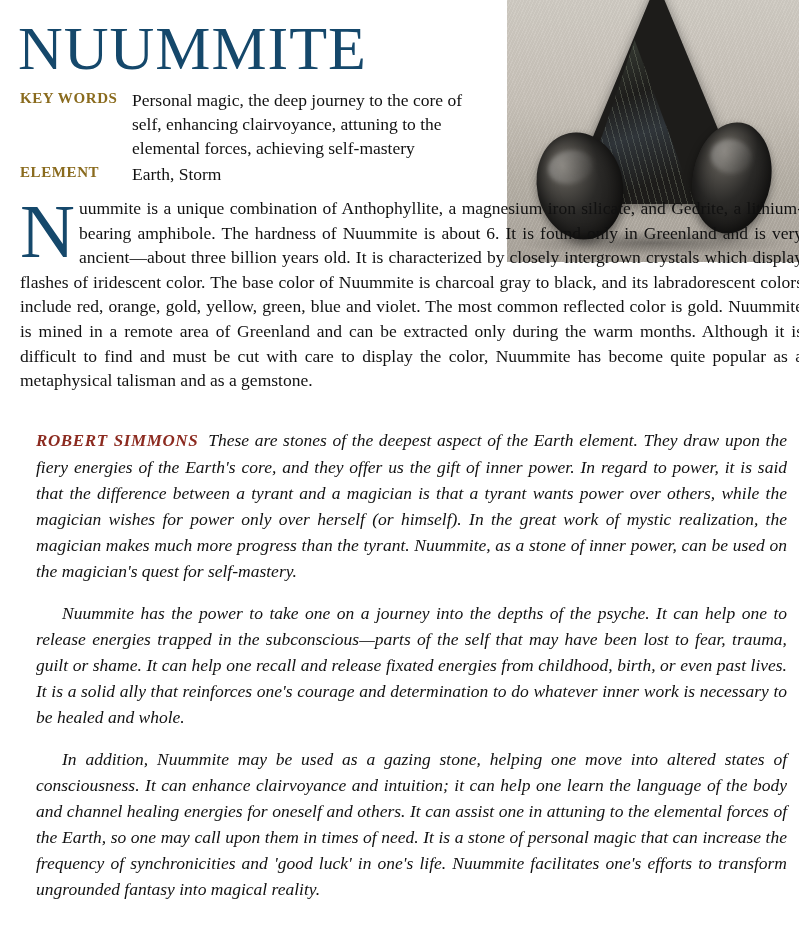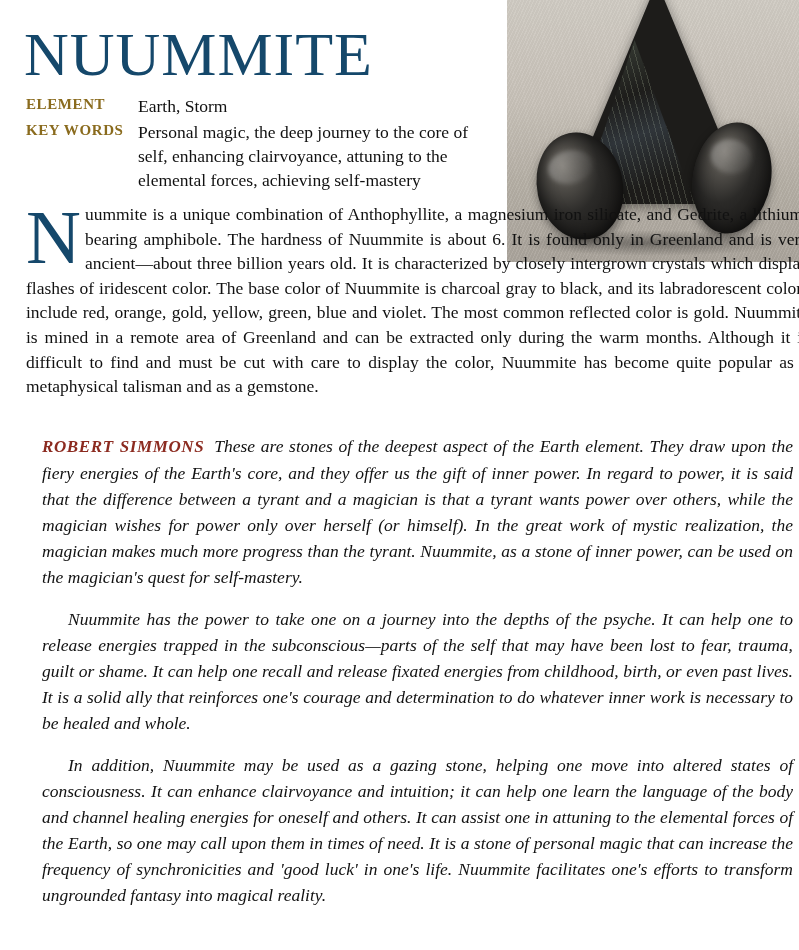--- a/index.html
+++ b/index.html
@@ -11,21 +11,21 @@
     width: 799px;
     height: 950px;
     overflow: hidden;
     font-family: "Liberation Serif", serif;
     color: #111111;
   }
   .page {
     position: relative;
     width: 799px;
     height: 950px;
-    padding: 18px;
+    padding: 12px;
     box-sizing: border-box;
   }
   .title {
     font-family: "Liberation Serif", serif;
     font-size: 62px;
     line-height: 64px;
     letter-spacing: 1px;
     color: #15486b;
     margin: 0;
     padding: 4px 0 0 6px;
@@ -212,26 +212,26 @@
     <div class="pebble right">
       <div class="glint"></div>
     </div>
     <div class="shadow"></div>
   </div>
 
   <h1 class="title">NUUMMITE</h1>
 
   <div class="meta">
     <div class="meta-row">
+      <div class="meta-label">KEY WORDS</div>
+      <div class="meta-value kw">Personal magic, the deep journey to the core of self, enhancing clairvoyance, attuning to the elemental forces, achieving self-mastery</div>
+    </div>
+    <div class="meta-row">
       <div class="meta-label">ELEMENT</div>
       <div class="meta-value">Earth, Storm</div>
-    </div>
-    <div class="meta-row">
-      <div class="meta-label">KEY WORDS</div>
-      <div class="meta-value kw">Personal magic, the deep journey to the core of self, enhancing clairvoyance, attuning to the elemental forces, achieving self-mastery</div>
     </div>
   </div>
 
   <div class="body-wrap">
 
     <div class="dropcap-para">
       <span class="dropcap">N</span><span>uummite is a unique combination of Anthophyllite, a magnesium iron silicate, and Gedrite, a lithium-bearing amphibole. The hardness of Nuummite is about 6. It is found only in Greenland and is very ancient—about three billion years old. It is characterized by closely intergrown crystals which display flashes of iridescent color. The base color of Nuummite is charcoal gray to black, and its labradorescent colors include red, orange, gold, yellow, green, blue and violet. The most common reflected color is gold. Nuummite is mined in a remote area of Greenland and can be extracted only during the warm months. Although it is difficult to find and must be cut with care to display the color, Nuummite has become quite popular as a metaphysical talisman and as a gemstone.</span>
     </div>
     <div class="clear"></div>
 

